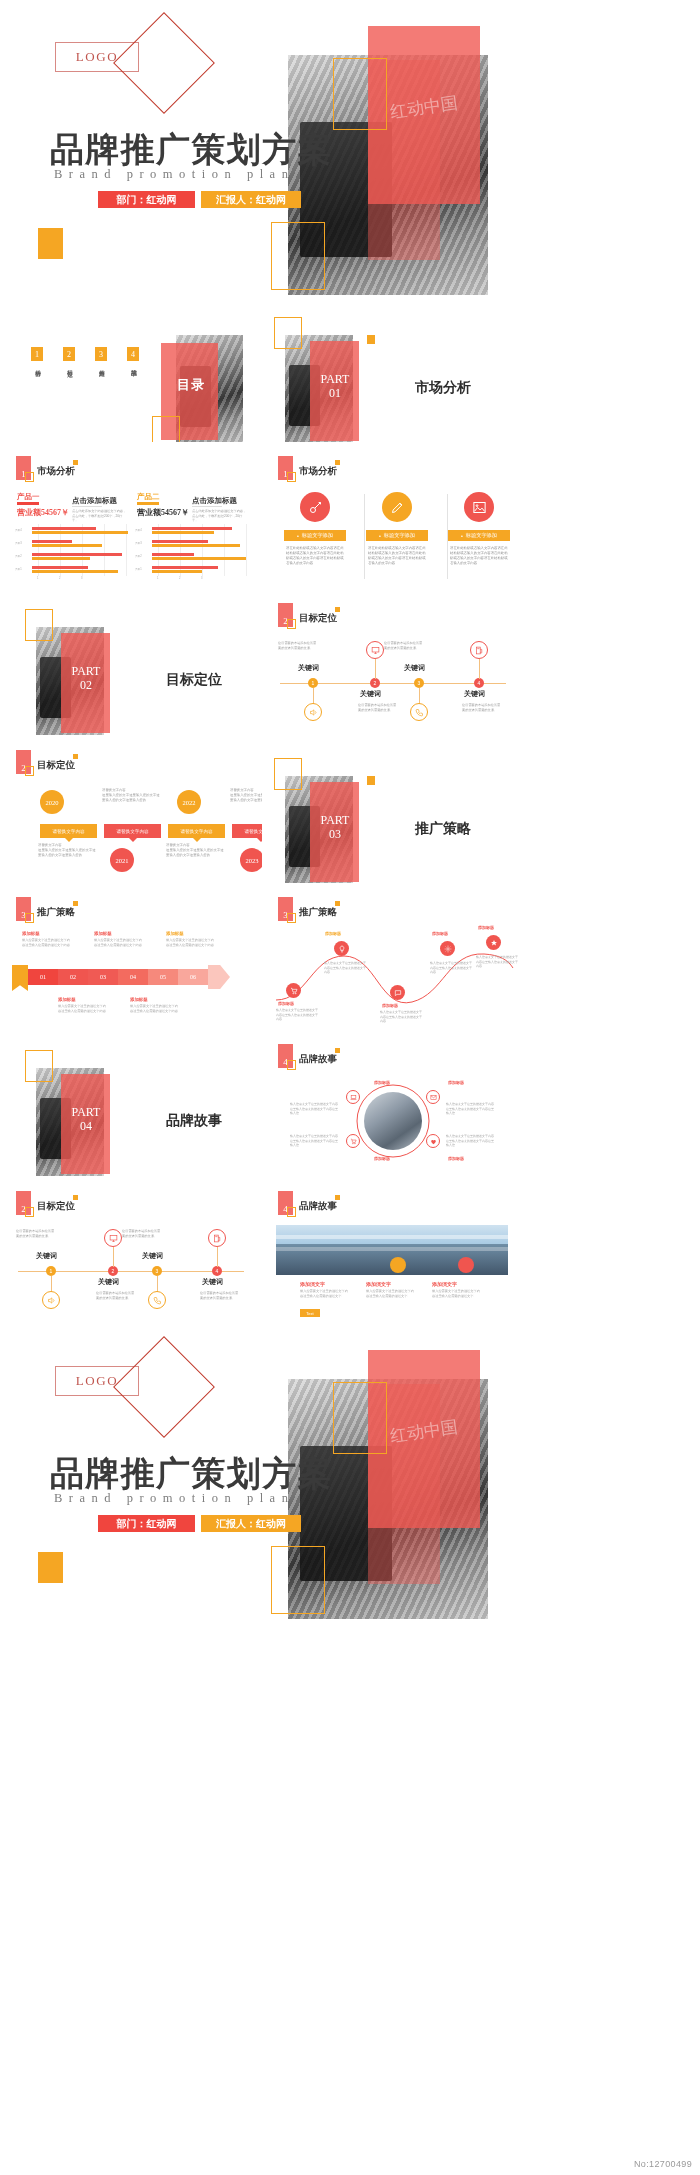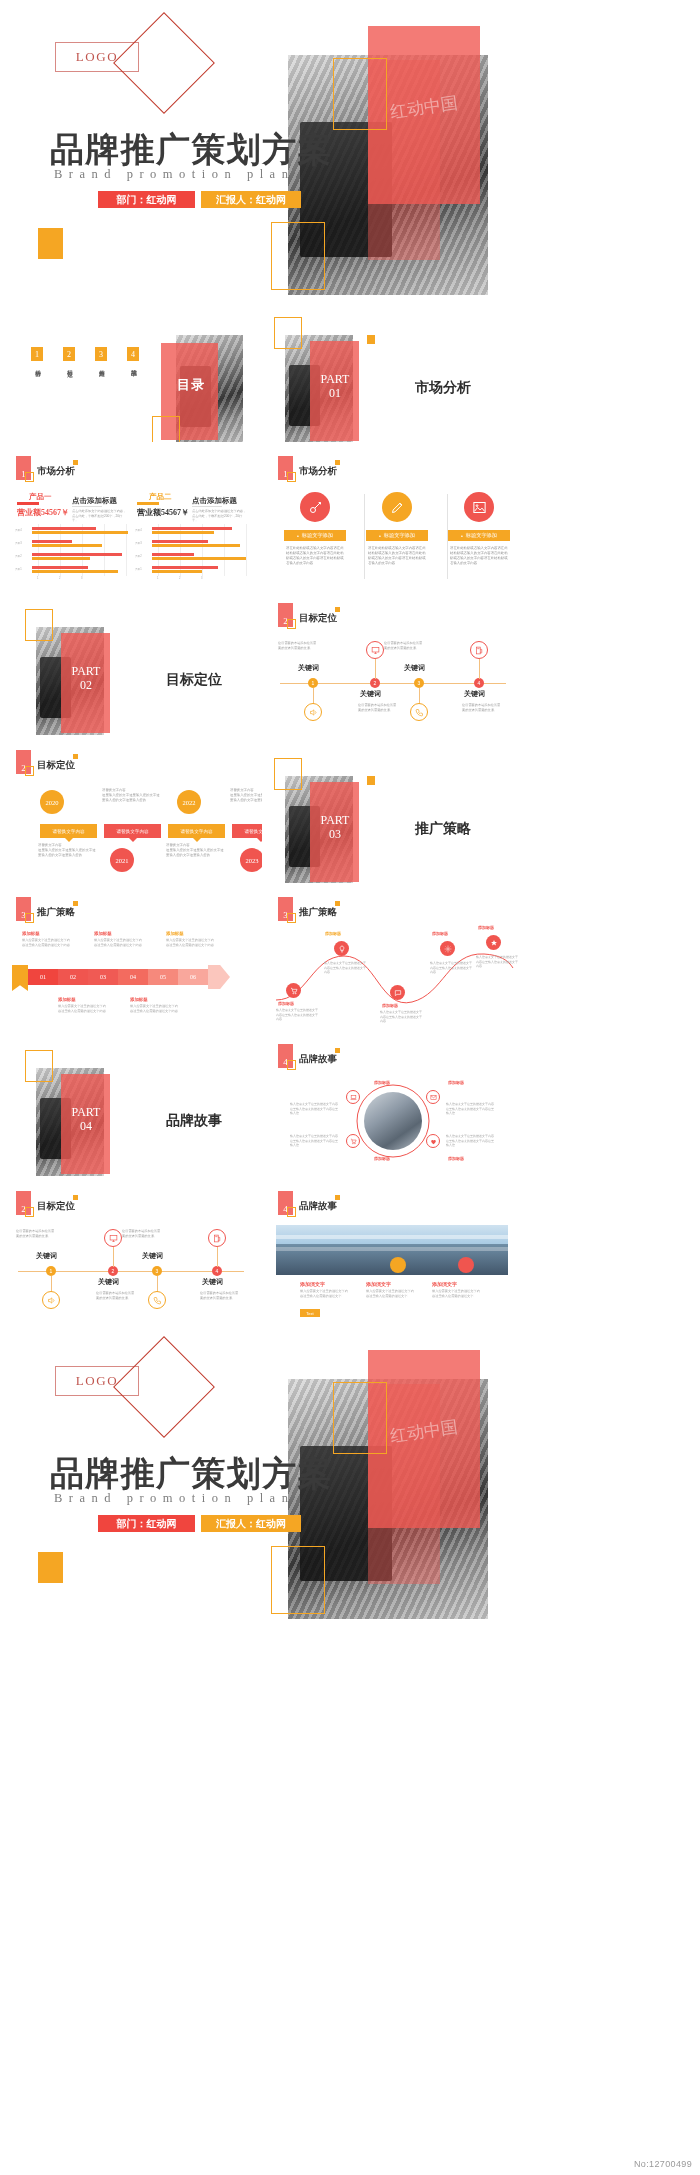--- a/index.html
+++ b/index.html
@@ -92,21 +92,21 @@
     display:flex; align-items:flex-end; justify-content:center;
   }
   .hdr-ofr { position:absolute; border:1.2px solid #f5a623; }
   .hdr-txt {
     position:absolute; color:#333; font-family:"Liberation Serif", serif;
     font-weight:bold; white-space:nowrap;
   }
   .hdr-dot { position:absolute; background:#f5a623; }
 
   
-  .prod-name { position:absolute; color:#f0554f; font-family:"Liberation Serif", serif; font-weight:bold; white-space:nowrap;margin-left:12px; }
+  .prod-name { position:absolute; color:#f0554f; font-family:"Liberation Serif", serif; font-weight:bold; white-space:nowrap; }
   .prod-name.or { color:#f5a623; }
   .prod-rule { position:absolute; background:#f0453e; }
   .prod-rule.or { background:#f5a623; }
   .prod-amt { position:absolute; color:#f0554f; font-family:"Liberation Serif", serif; font-weight:bold; white-space:nowrap; }
   .prod-amt.dark { color:#333; }
   .ttl-s { position:absolute; color:#3a3a3a; font-family:"Liberation Serif", serif; font-weight:bold; white-space:nowrap; }
   .ttl-rule { position:absolute; background:#ddd; }
   .blurb { position:absolute; color:#999; line-height:1.45; }
   .chart { position:absolute; }
   .grid-v { position:absolute; width:1px; background:#eee; }

